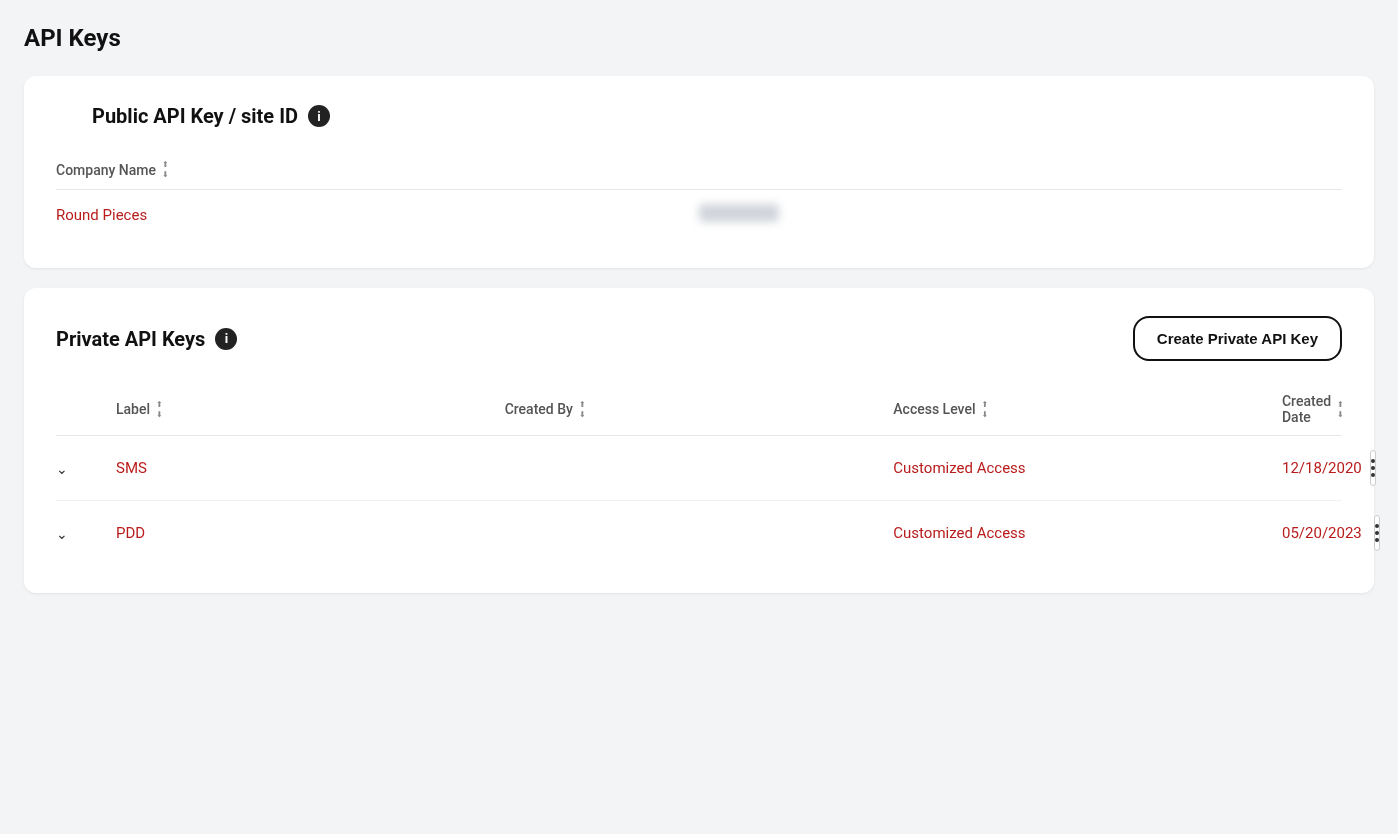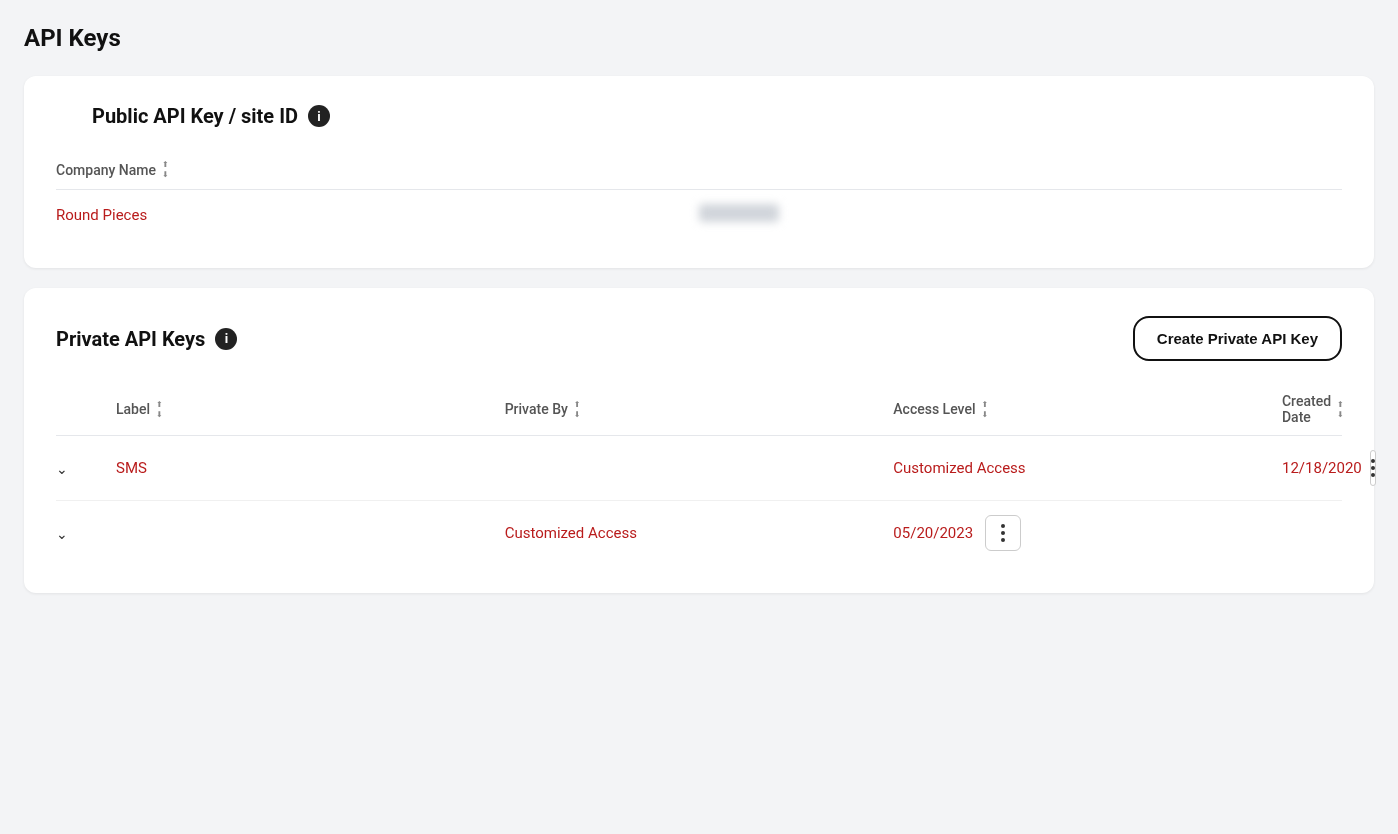--- a/index.html
+++ b/index.html
@@ -234,21 +234,21 @@
   </div>
 
   <div class="table-container">
     <div class="private-table-header-row">
       <div></div>
       <div class="table-col-header">
         <span>Label</span>
         <span class="sort-icon"></span>
       </div>
       <div class="table-col-header">
-        <span>Private By</span>
+        <span>Created By</span>
         <span class="sort-icon"></span>
       </div>
       <div class="table-col-header">
         <span>Access Level</span>
         <span class="sort-icon"></span>
       </div>
       <div class="table-col-header">
         <span>Created Date</span>
         <span class="sort-icon"></span>
       </div>
@@ -270,20 +270,21 @@
             <span style="width:4px;height:4px;border-radius:50%;background:#333;display:block;"></span>
           </span>
         </button>
       </div>
     </div>
 
     <div class="private-table-data-row">
       <div>
         <span class="chevron-icon">⌄</span>
       </div>
+      <div class="cell-text">PDD</div>
       <div class="cell-text"></div>
       <div class="cell-text">Customized Access</div>
       <div style="display:flex;align-items:center;gap:12px;">
         <span class="cell-text">05/20/2023</span>
         <button class="more-button">
           <span style="display:flex;flex-direction:column;gap:3px;align-items:center;justify-content:center;">
             <span style="width:4px;height:4px;border-radius:50%;background:#333;display:block;"></span>
             <span style="width:4px;height:4px;border-radius:50%;background:#333;display:block;"></span>
             <span style="width:4px;height:4px;border-radius:50%;background:#333;display:block;"></span>
           </span>

